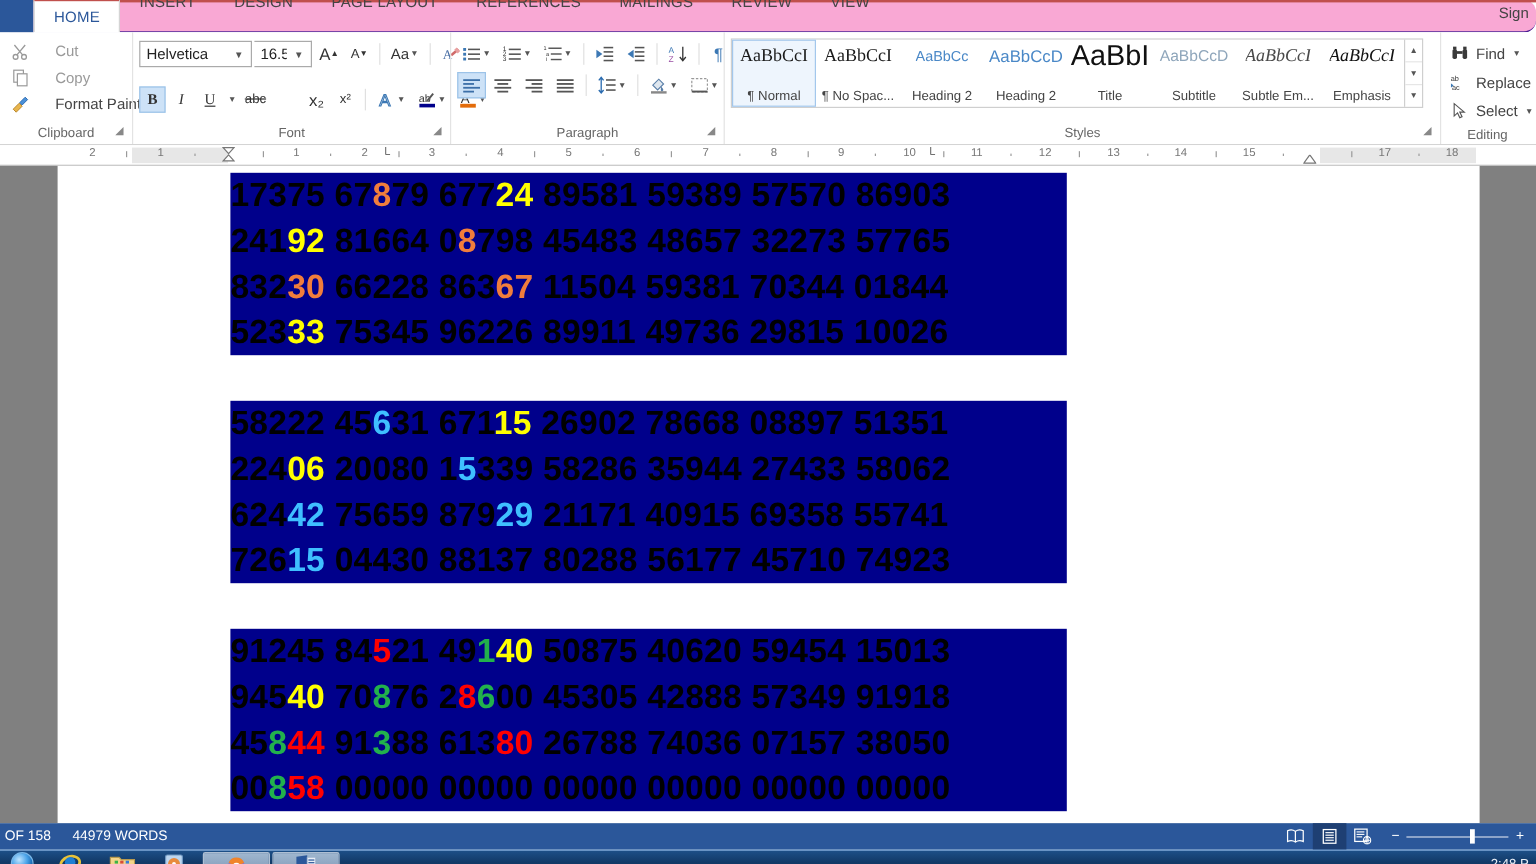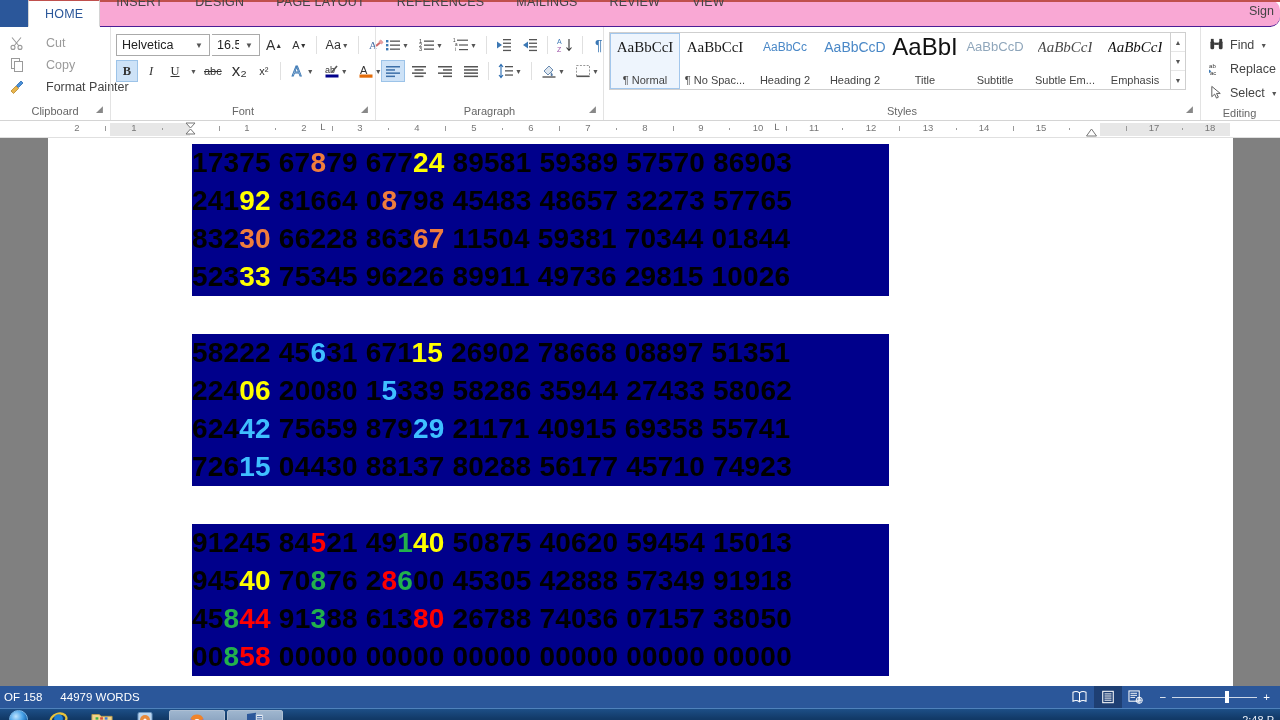--- a/index.html
+++ b/index.html
@@ -60,21 +60,21 @@
   
   .clip-col { display:flex; flex-direction:column; gap:1px; padding-top:2px; }
   .clip-item {
     display:flex; align-items:center; gap:21px; font-size:12.5px;
     color:#9a9a9a; padding:2px 4px; height:21px; white-space:nowrap;
   }
   .clip-item.enabled { color:#444; }
   .ico { display:inline-block; width:16px; height:16px; flex:0 0 16px; position:relative; }
 
   
-  .font-rows { display:flex; flex-direction:column; gap:4px; padding-top:4px; }
+  .font-rows { display:flex; flex-direction:column; gap:16px; padding-top:4px; }
   .row { display:flex; align-items:center; gap:2px; }
   .combo {
     height:22px; border:1px solid #aaa; background:#fff; display:flex;
     align-items:center; font-size:12.5px; color:#222; padding:0 2px 0 5px;
   }
   .combo .val { flex:1; white-space:nowrap; overflow:hidden; }
   .combo .arr { color:#555; font-size:8px; padding:0 4px 0 6px; }
   .fontname { width:94px; }
   .fontsize { width:48px; border-left:0; }
   .btn {
@@ -306,21 +306,21 @@
               </div>
             <div class="btn" style="text-decoration:underline;font-family:'Liberation Serif',serif;">
                 <span>U</span>
               </div>
             <div class="btn" style="min-width:10px;padding:0;">
                 <span class="caret">▼</span>
               </div>
             <div class="btn" style="text-decoration:line-through;font-size:11px;">
                 <span>abc</span>
               </div>
-            <div class="btn" style="font-size:17px;">
+            <div class="btn" style="font-size:14px;margin-left:25px;">
                 <span>x₂</span>
               </div>
             <div class="btn" style="font-size:11px;">
                 <span>x²</span>
               </div>
             <div class="sep"></div>
             <div class="btn">
               <span class="ico">
                 <svg width="16" height="16" viewBox="0 0 16 16">
                     <text x="2" y="13" font-size="14" fill="none" stroke="#3c78b4" stroke-width=".9" font-family="Liberation Sans, sans-serif">A</text>

